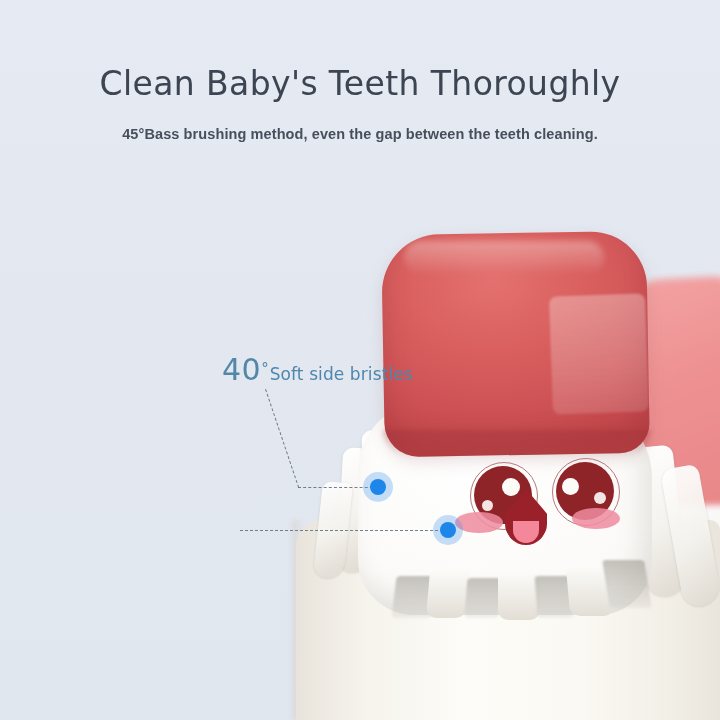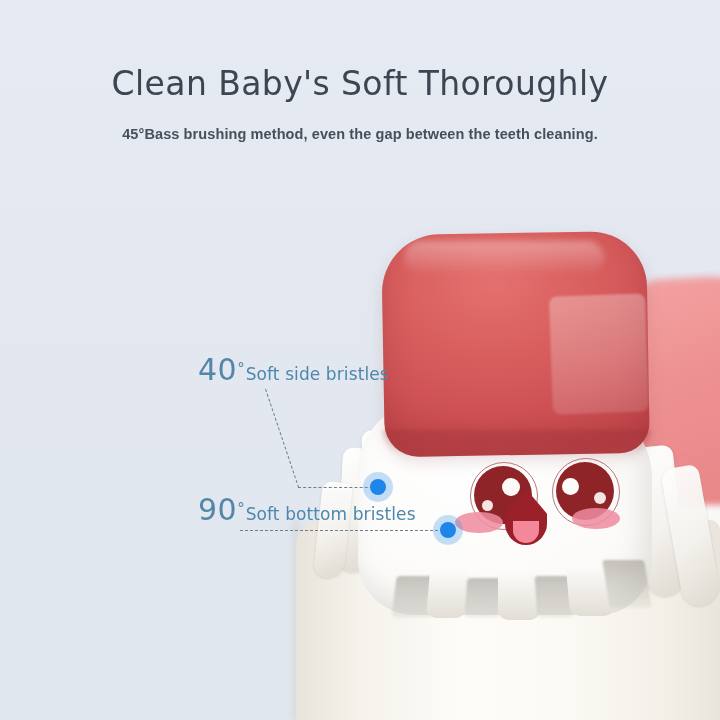--- a/index.html
+++ b/index.html
@@ -116,21 +116,21 @@
     background:#9a2129;
     border-radius:6px 6px 22px 22px;
     clip-path:polygon(50% 0%, 100% 44%, 100% 72%, 78% 100%, 22% 100%, 0% 72%, 0% 44%);
   }
   .tongue{
     position:absolute;left:513px;top:521px;width:26px;height:22px;
     background:#f4889a;border-radius:0 0 14px 14px;
   }
 
   
-  .callout{position:absolute;white-space:nowrap;}
+  .callout{position:absolute;white-space:nowrap;margin-left:24px;}
   .deg-num{
     font-family:"DejaVu Sans","Liberation Sans",sans-serif;
     font-size:30px;color:#5287a8;letter-spacing:.5px;
   }
   .deg-sym{
     font-family:"DejaVu Sans","Liberation Sans",sans-serif;
     font-size:15px;color:#5287a8;vertical-align:super;
   }
   .deg-label{
     font-family:"DejaVu Sans","Liberation Sans",sans-serif;
@@ -195,30 +195,27 @@
     <div class="eye-hl" style="left:562px;top:478px;width:17px;height:17px;"></div>
     <div class="eye-hl" style="left:594px;top:492px;width:12px;height:12px;opacity:.9;"></div>
 
     <div class="cheek" style="left:455px;top:512px;"></div>
     <div class="cheek" style="left:572px;top:508px;"></div>
 
     <div class="mouth"></div>
     <div class="tongue"></div>
   </div>
 
-  <div class="title">Clean Baby's Soft Thoroughly</div>
+  <div class="title">Clean Baby's Teeth Thoroughly</div>
   <div class="subtitle">45°Bass brushing method, even the gap between the teeth cleaning.</div>
 
   <div class="callout" style="left:198px;top:352px;">
     <span class="deg-num">40</span><span class="deg-sym">°</span><span class="deg-label">Soft side bristles</span>
   </div>
 
   <div class="dash-diag" style="left:266px;top:389px;width:104px;transform:rotate(71.4deg);"></div>
   <div class="dash-h" style="left:298px;top:487px;width:80px;"></div>
   <div class="dot" style="left:370px;top:479px;"></div>
 
-  <div class="callout" style="left:198px;top:492px;">
-    <span class="deg-num">90</span><span class="deg-sym">°</span><span class="deg-label">Soft bottom bristles</span>
-  </div>
   <div class="dash-h" style="left:240px;top:530px;width:208px;"></div>
   <div class="dot" style="left:440px;top:522px;"></div>
 
 </div>
 
 </body></html>

